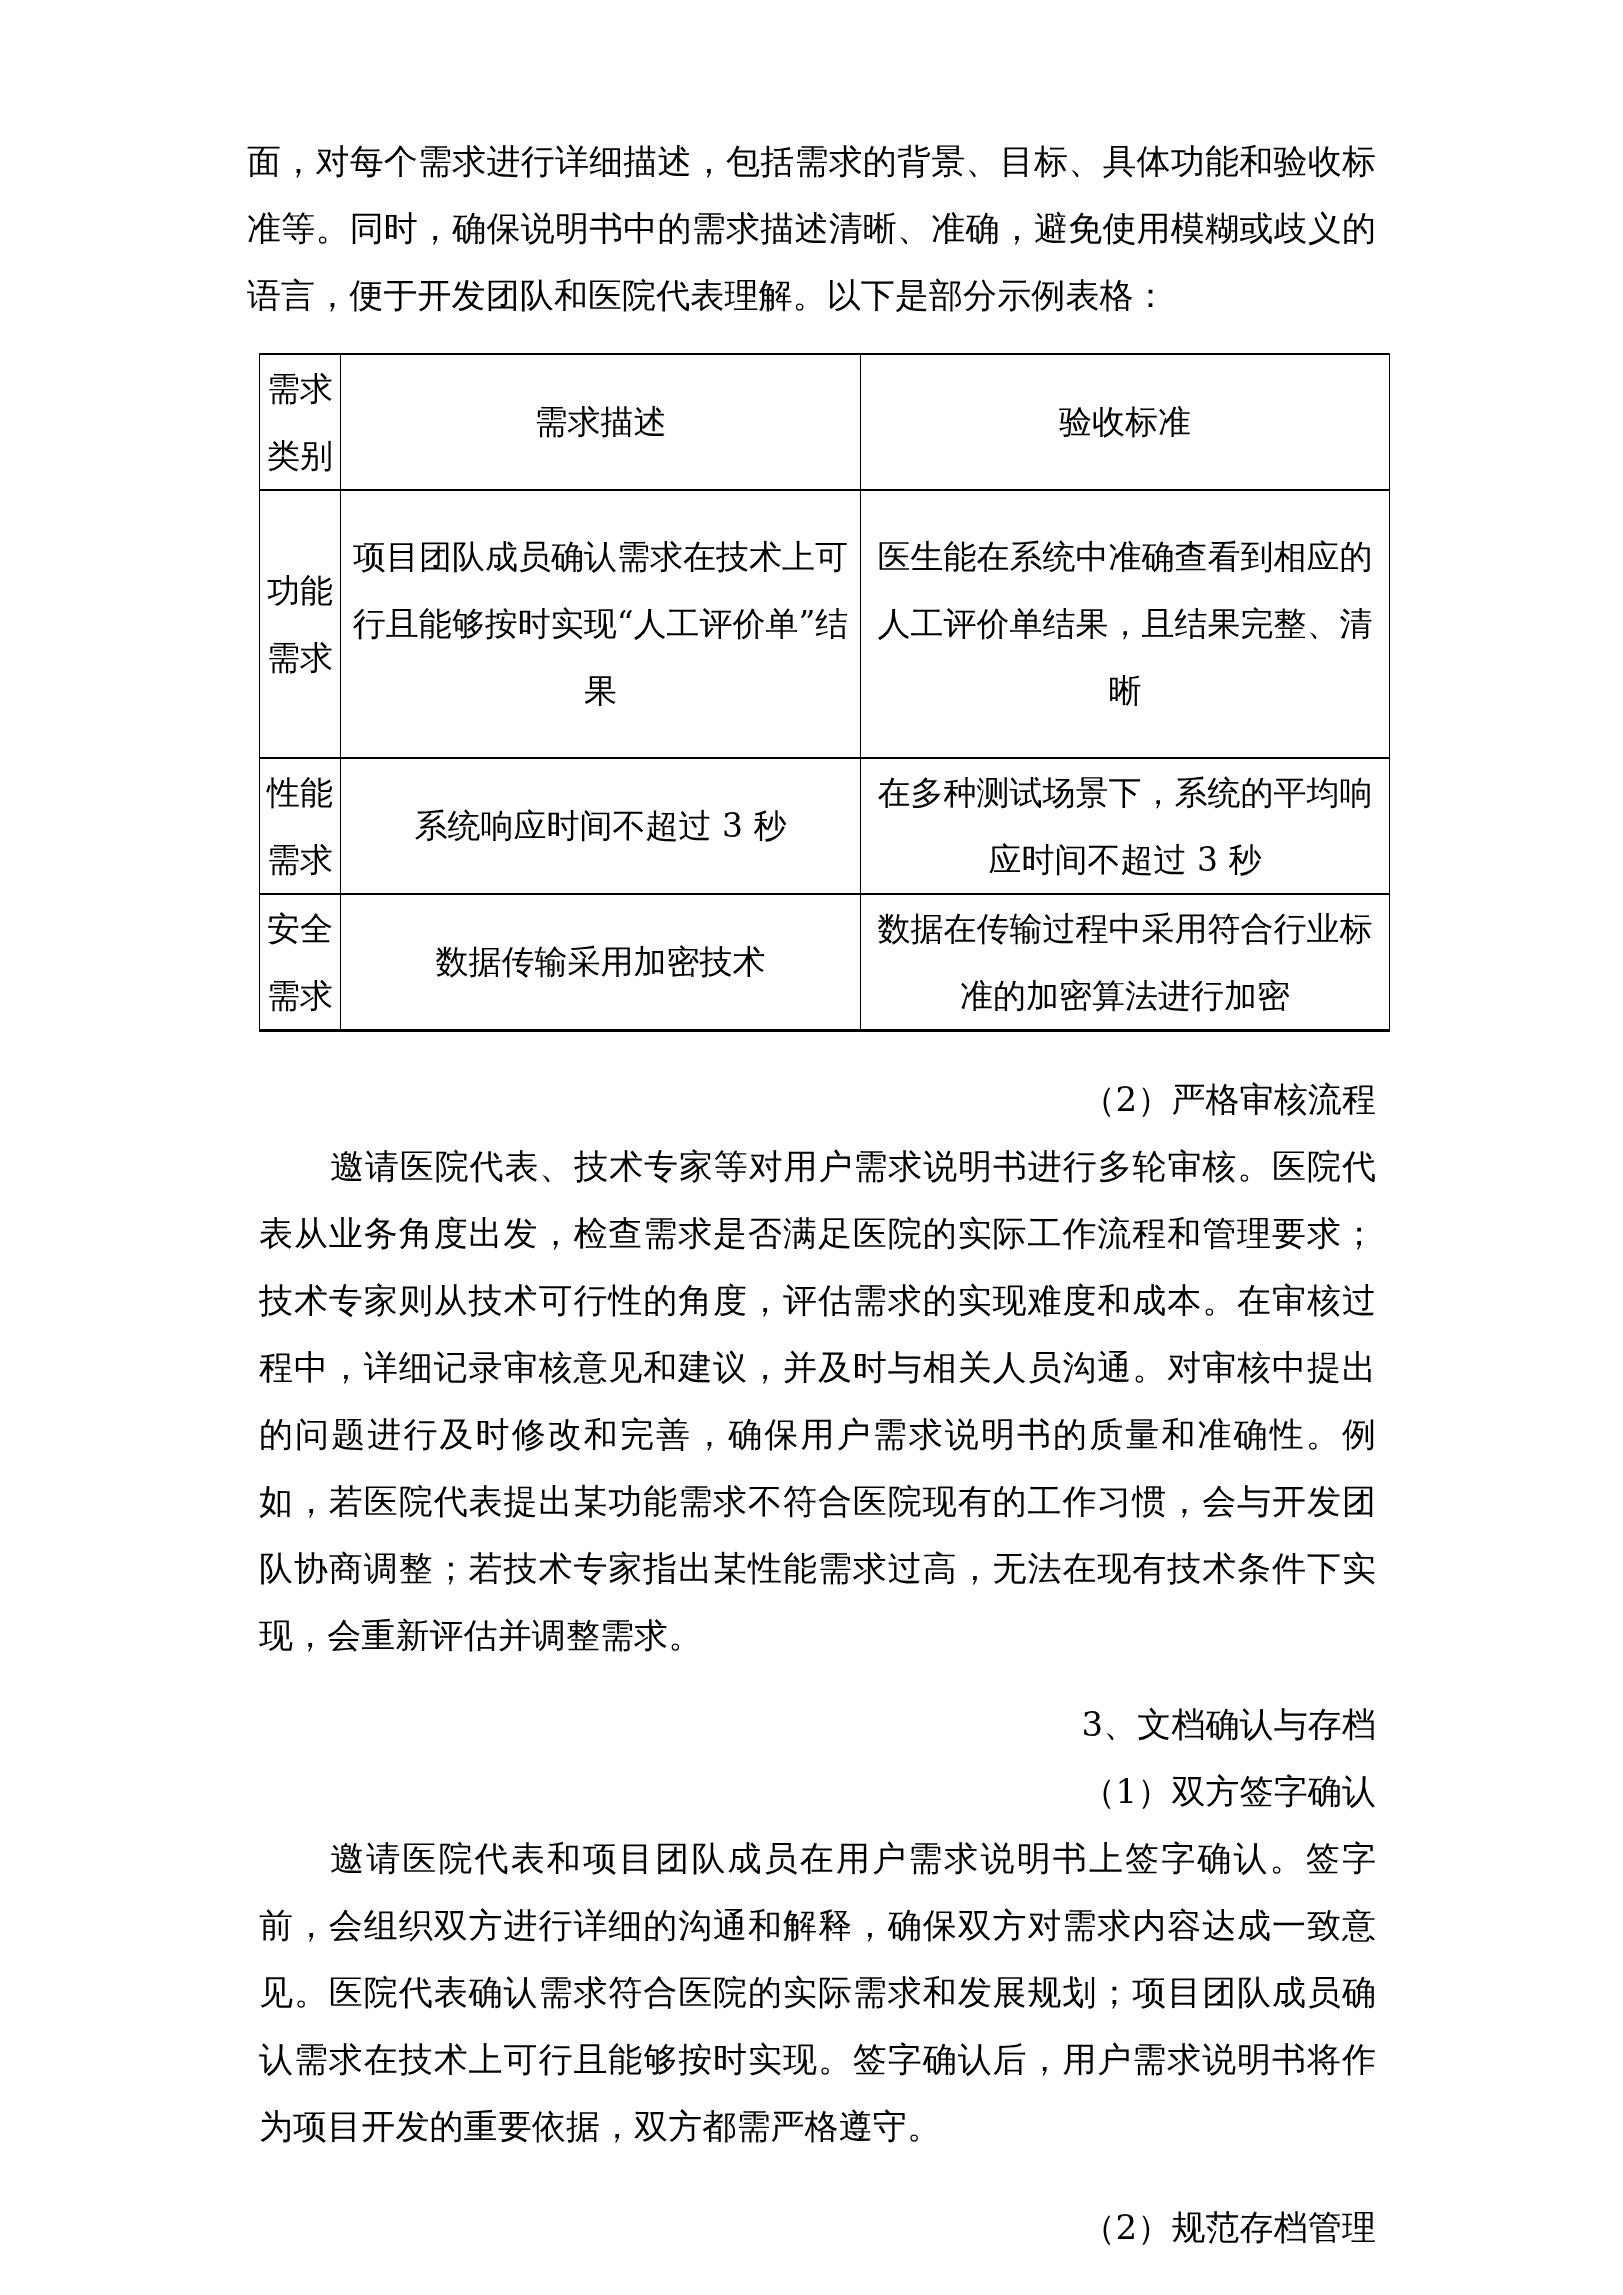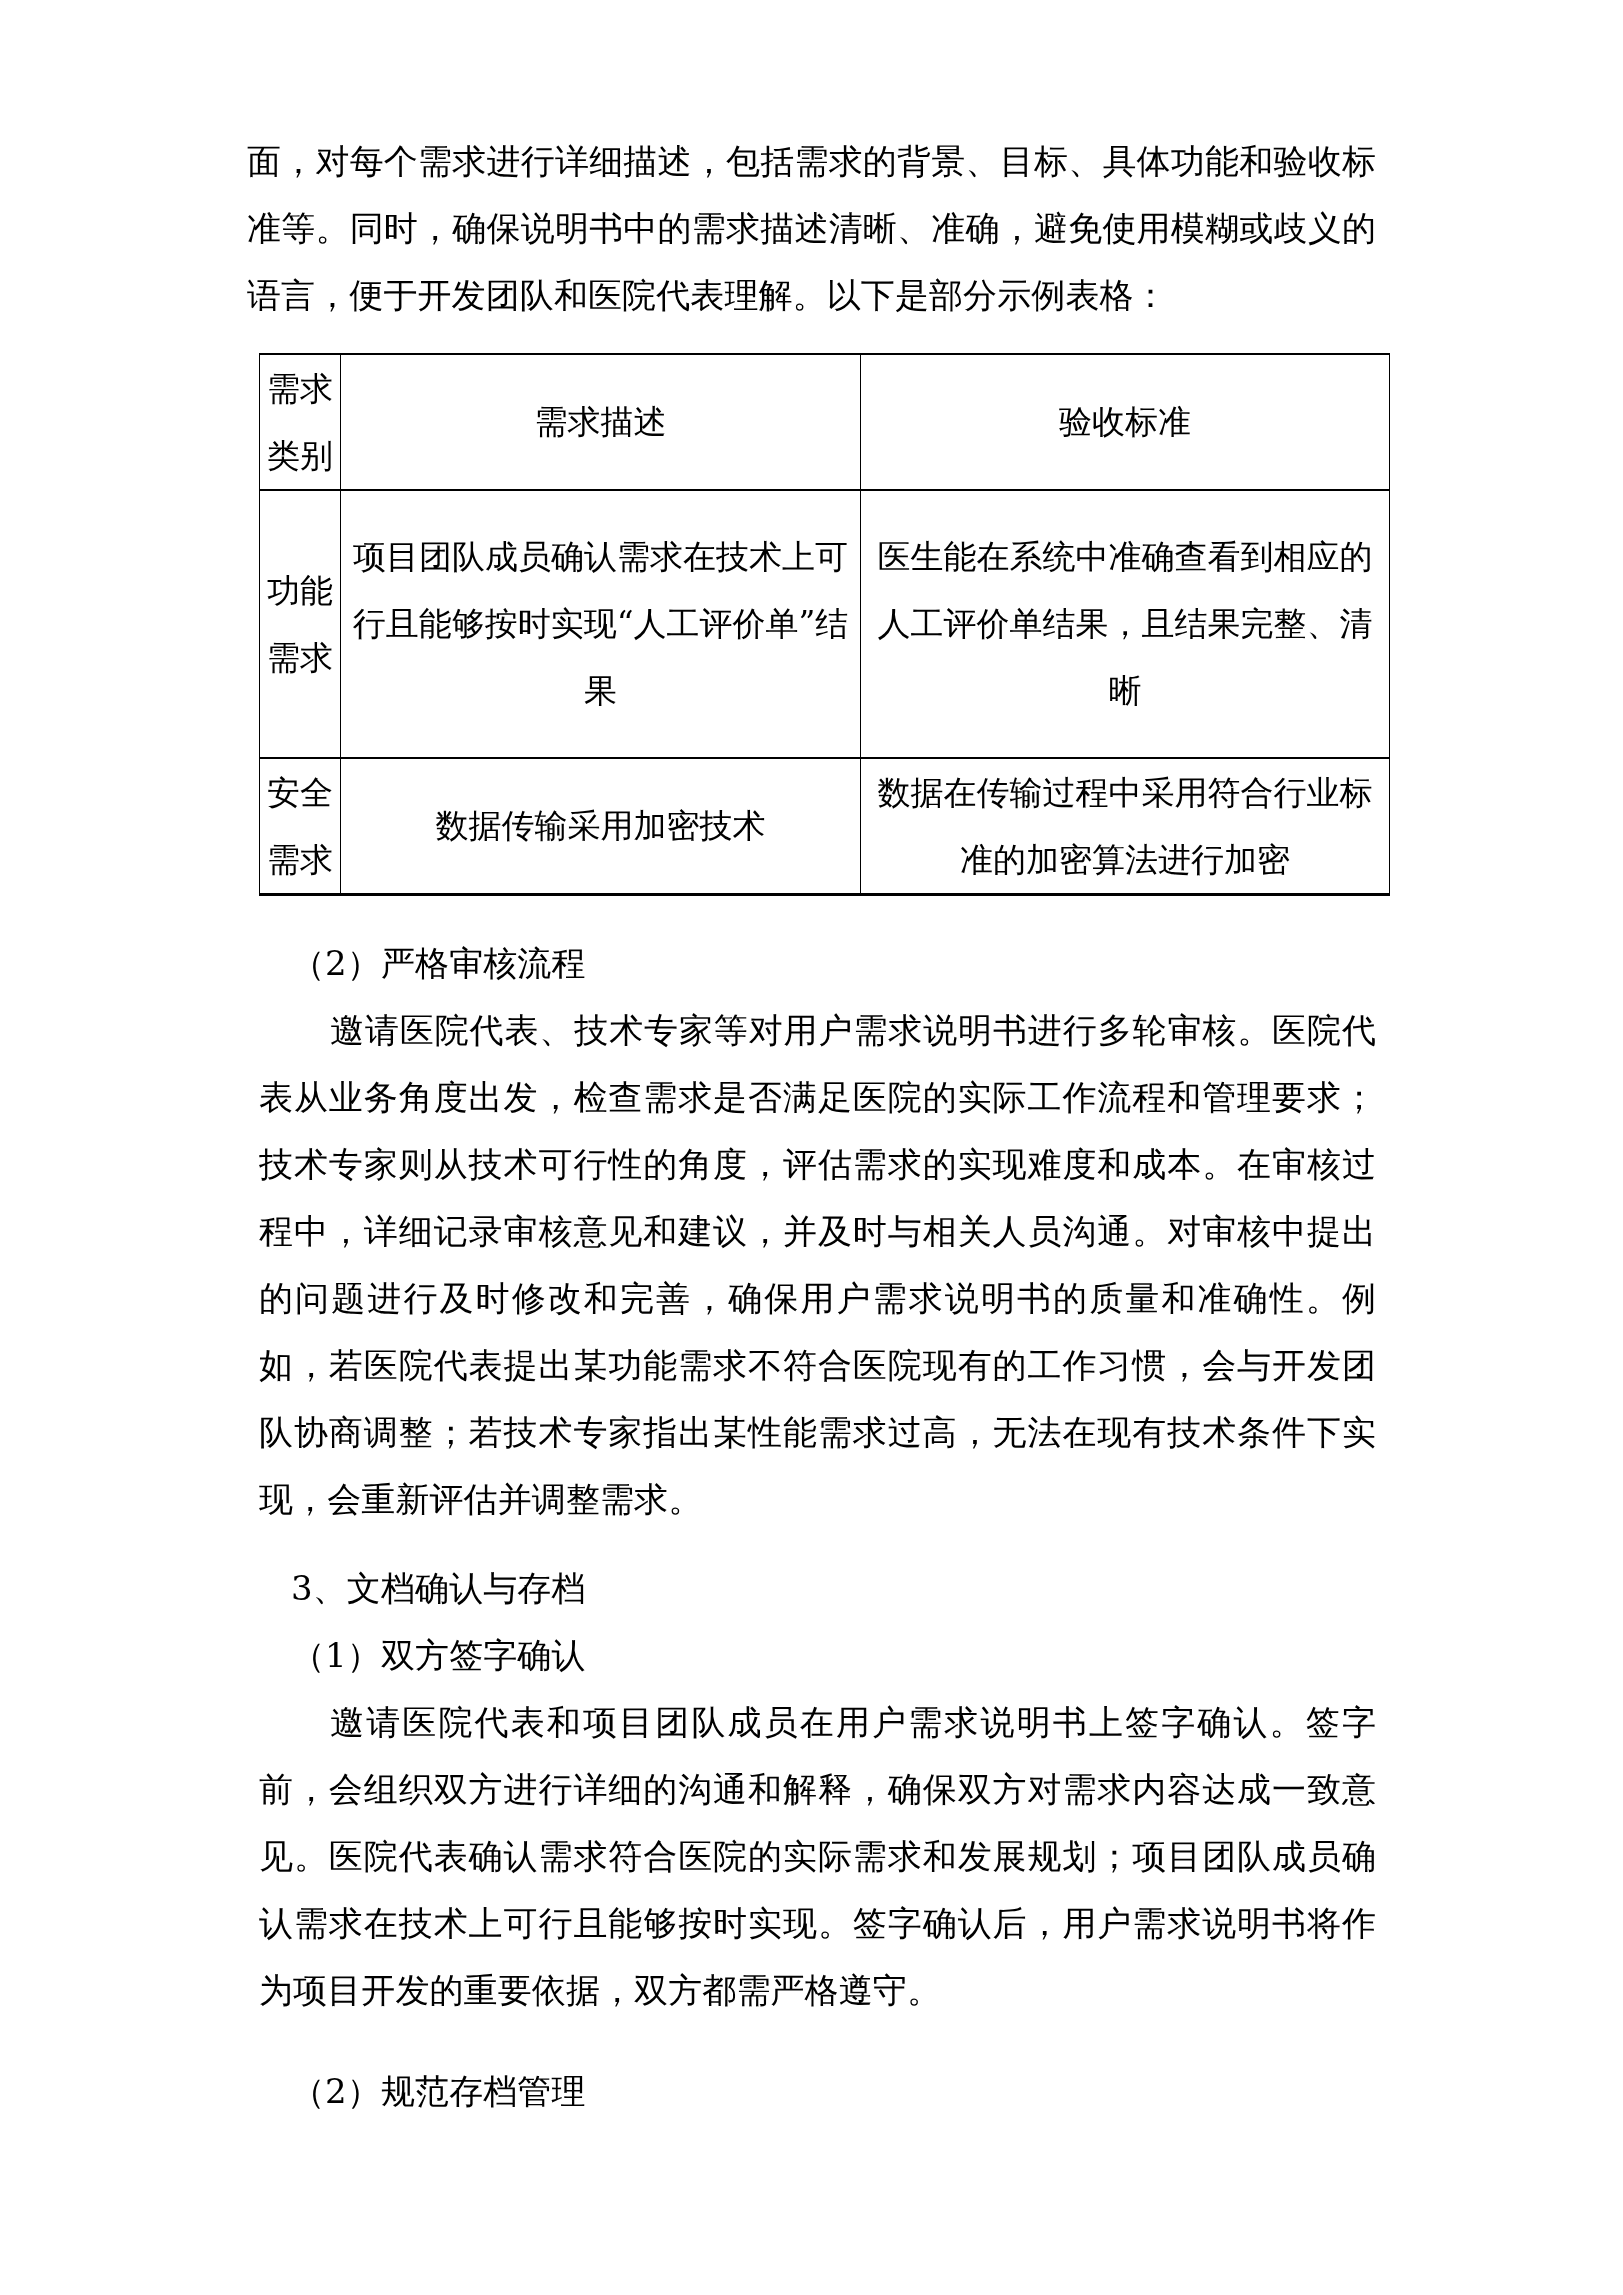--- a/index.html
+++ b/index.html
@@ -33,22 +33,21 @@
     text-justify: inter-character;
     letter-spacing: 0.1px;
     margin: 0;
     word-break: break-all;
   }
   .para.indent {
     text-indent: 71px;
     margin-left: 12px;
   }
   .para.flush {
-    text-align: left;
-    margin-left: 44px;
+    text-align: right;
   }
   .spacer-sm { height: 11.8px; }
   .spacer-md { height: 22px; }
   .spacer-lg { height: 34px; }
 
   
   table.req-table {
     border-collapse: collapse;
     width: 1129px;
     table-layout: fixed;
@@ -105,20 +104,25 @@
         <tr class="hdr">
           <td class="c-cat cell-hdr">需求类别</td>
           <td class="c-desc cell-hdr">需求描述</td>
           <td class="c-crit cell-hdr">验收标准</td>
         </tr>
         <tr class="row1">
           <td class="c-cat cell-r1">功能需求</td>
           <td class="c-desc cell-r1 cell-just">项目团队成员确认需求在技术上可行且能够按时实现“人工评价单”结果</td>
           <td class="c-crit cell-r1 cell-just">医生能在系统中准确查看到相应的人工评价单结果，且结果完整、清晰</td>
         </tr>
+        <tr class="row2">
+          <td class="c-cat cell-r2">性能需求</td>
+          <td class="c-desc cell-r2">系统响应时间不超过 3 秒</td>
+          <td class="c-crit cell-r2 cell-just">在多种测试场景下，系统的平均响应时间不超过 3 秒</td>
+        </tr>
         <tr class="row3">
           <td class="c-cat cell-r3">安全需求</td>
           <td class="c-desc cell-r3">数据传输采用加密技术</td>
           <td class="c-crit cell-r3 cell-just">数据在传输过程中采用符合行业标准的加密算法进行加密</td>
         </tr>
       </tbody>
     </table>
 
     <div class="spacer-md"></div>
 

